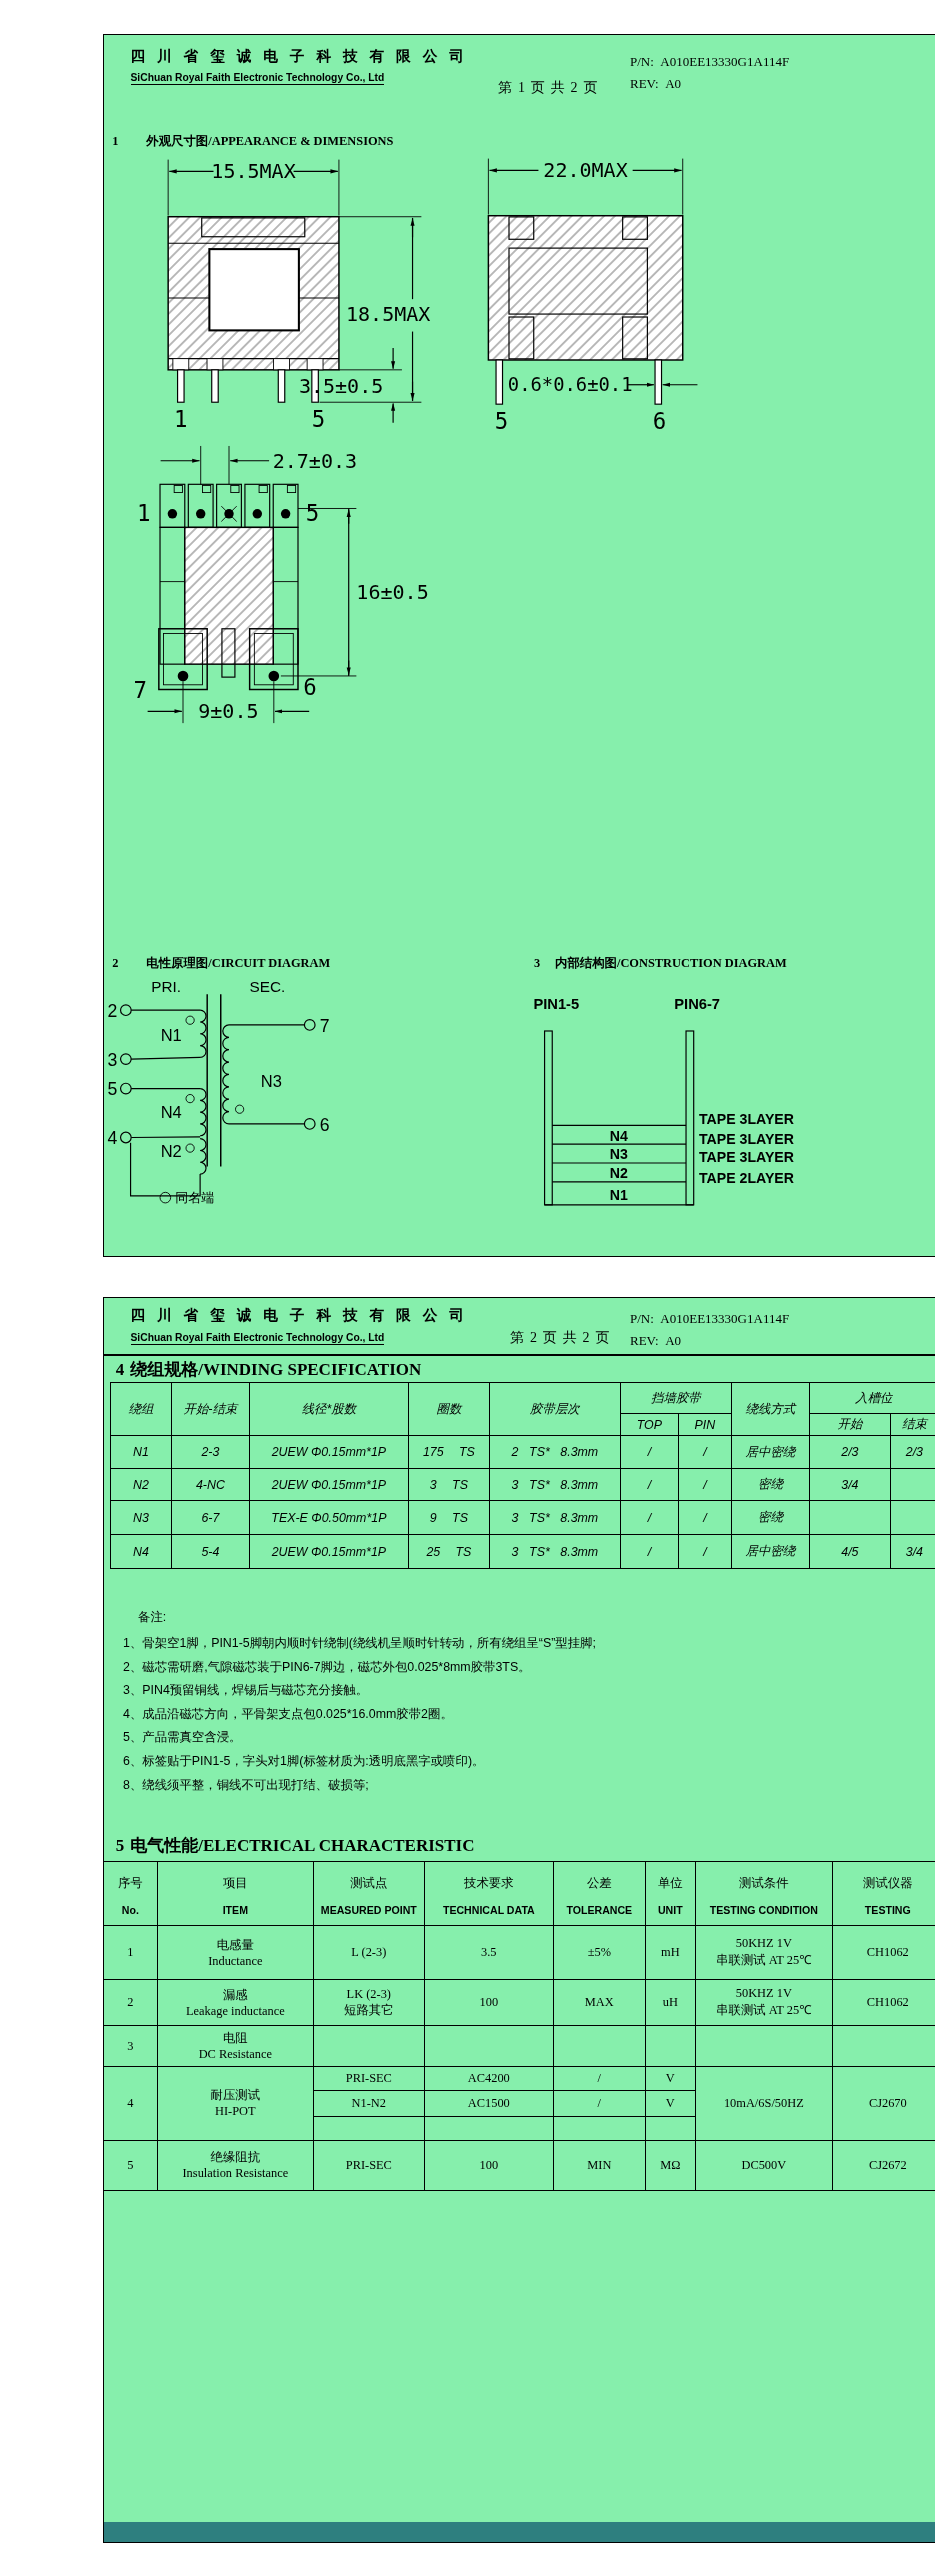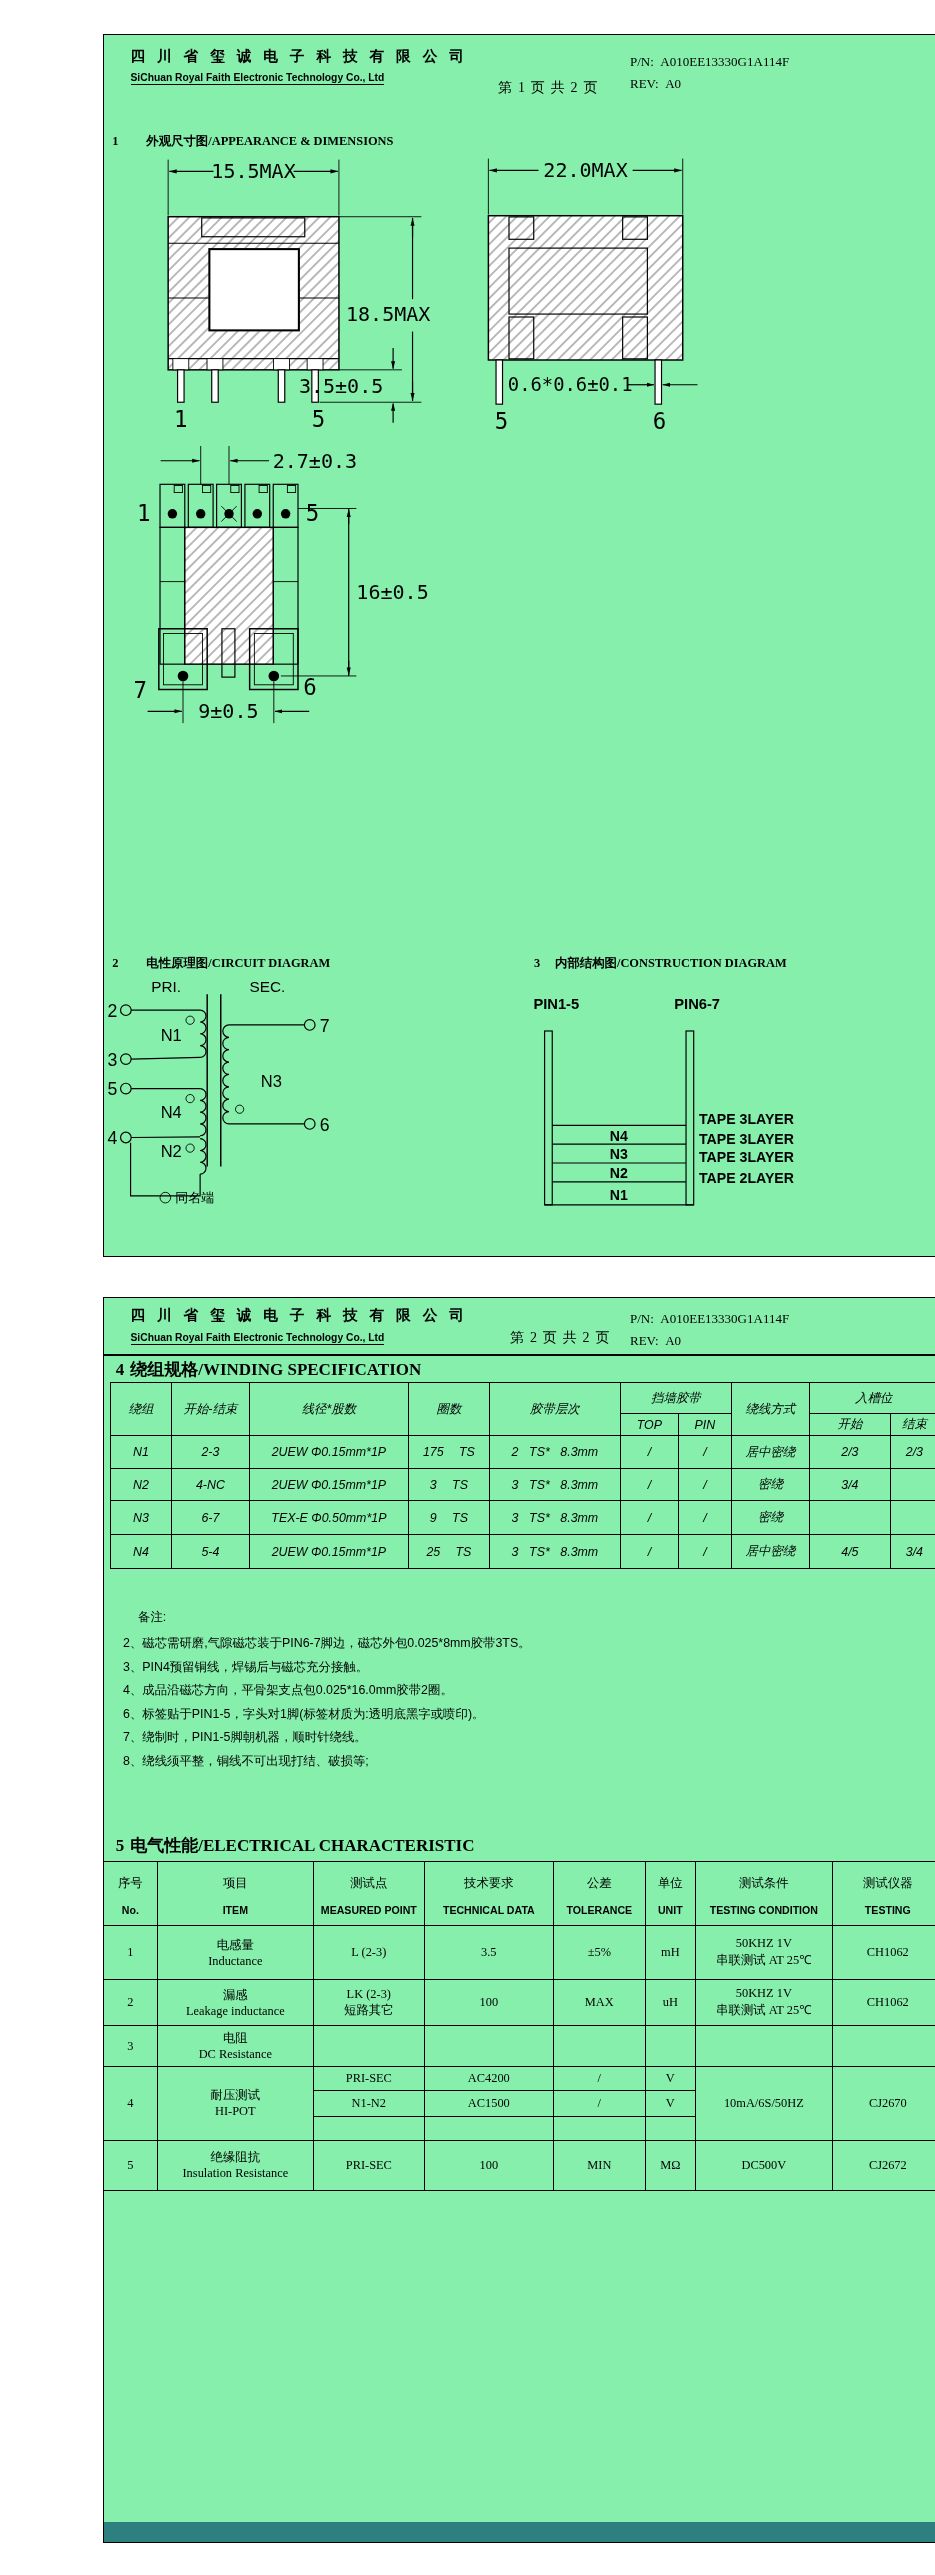--- a/index.html
+++ b/index.html
@@ -415,25 +415,26 @@
       <td>/</td>
       <td>居中密绕</td>
       <td>4/5</td>
       <td>3/4</td>
     </tr>
   </tbody>
     </table>
 
   <div class="abs notes-title" style="left:34px;top:311px;">备注:</div>
   <div class="abs notes" style="left:19px;top:334px;">
+    <div class="note-line">1、骨架空1脚，PIN1-5脚朝内顺时针绕制(绕线机呈顺时针转动，所有绕组呈“S”型挂脚;</div>
     <div class="note-line">2、磁芯需研磨,气隙磁芯装于PIN6-7脚边，磁芯外包0.025*8mm胶带3TS。</div>
     <div class="note-line">3、PIN4预留铜线，焊锡后与磁芯充分接触。</div>
     <div class="note-line">4、成品沿磁芯方向，平骨架支点包0.025*16.0mm胶带2圈。</div>
+    <div class="note-line">5、产品需真空含浸。</div>
     <div class="note-line">6、标签贴于PIN1-5，字头对1脚(标签材质为:透明底黑字或喷印)。</div>
-    <div class="note-line">7、绕制时，PIN1-5脚朝机器，顺时针绕线。</div>
     <div class="note-line">8、绕线须平整，铜线不可出现打结、破损等;</div>
   </div>
 
   <div class="abs big-title" style="left:11.8px;top:536px;">
     <span class="num">5</span><span>电气性能/ELECTRICAL CHARACTERISTIC</span>
   </div>
 
   <table class="etable abs" style="left:-1.2px;top:563px;width:840px;">
     <colgroup>
       <col style="width:54px">

